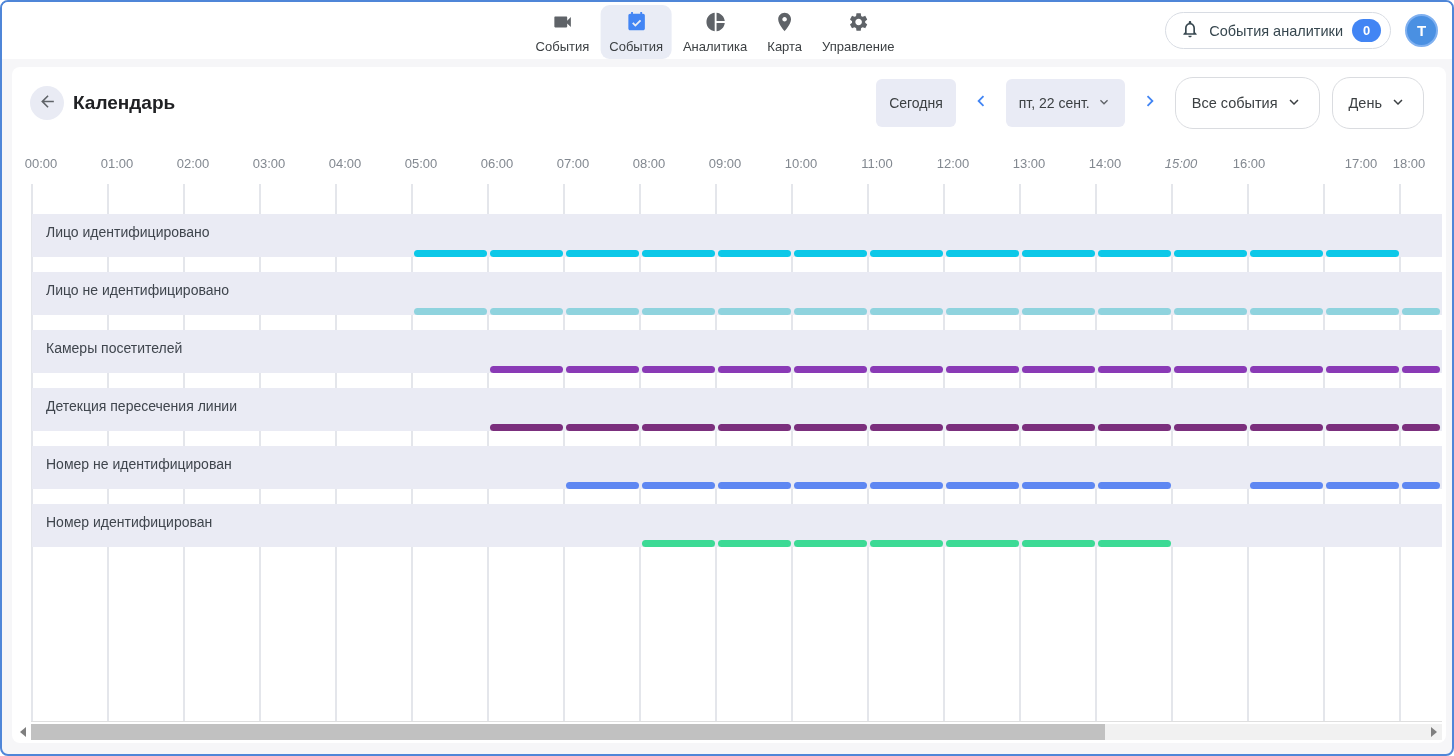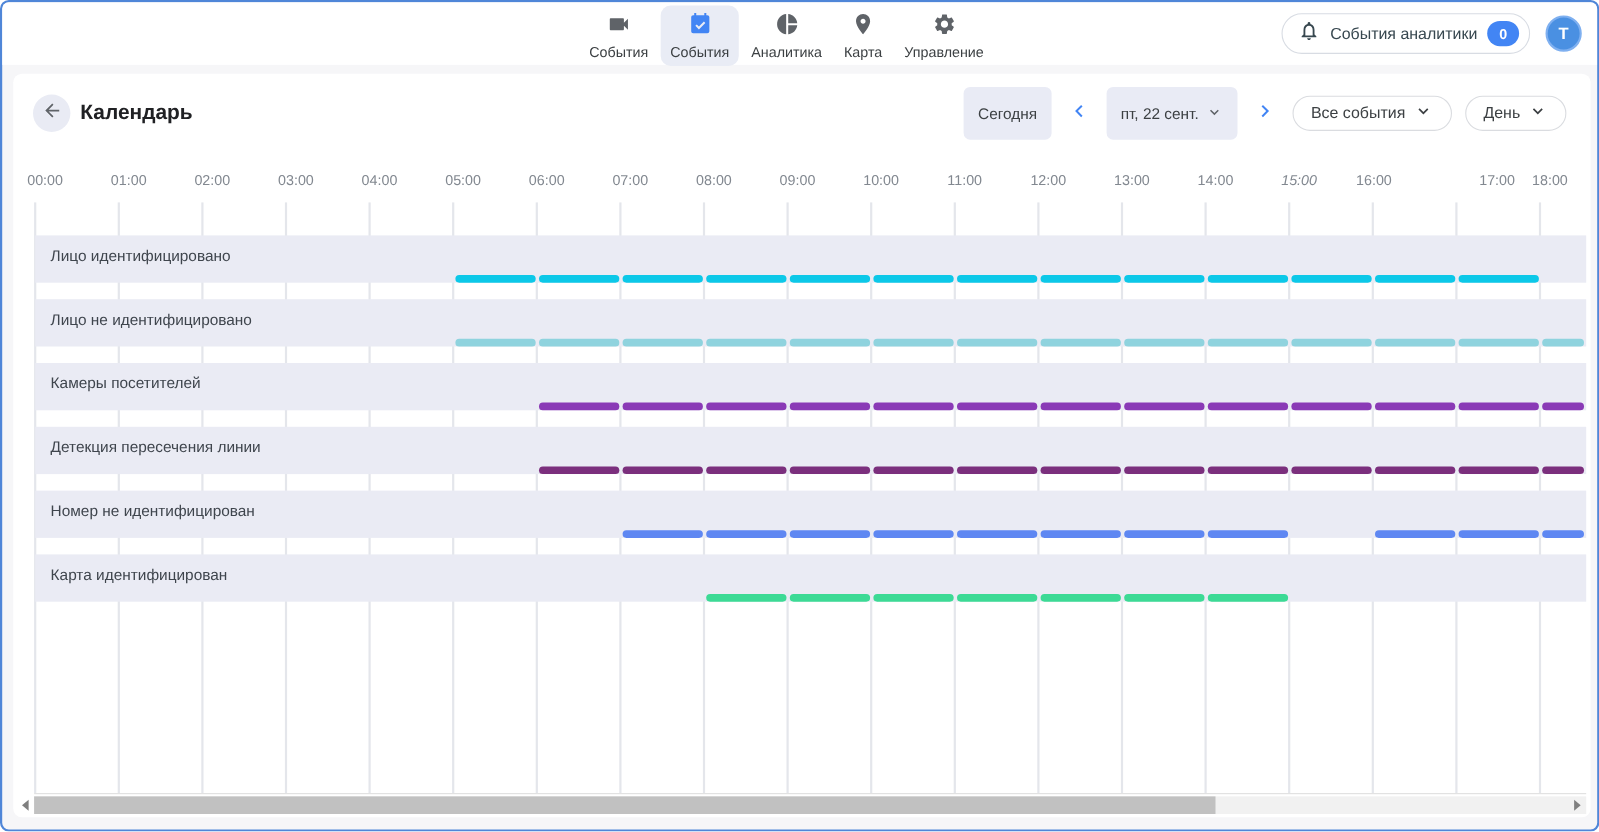--- a/index.html
+++ b/index.html
@@ -27,21 +27,21 @@
     border-radius:8px; z-index:1; }
   
   .cal-header { position:absolute; left:0; top:78px; width:100%; height:46px; z-index:10; }
   .back-circle { position:absolute; left:28px; top:6px; width:34px; height:34px; border-radius:50%;
     background:#e9ebf4; display:flex; align-items:center; justify-content:center; cursor:pointer; }
   .page-title { position:absolute; left:71px; top:12px; font-size:19px; font-weight:600; color:#202124; }
   .ctrls { position:absolute; right:28px; top:0; height:46px; display:flex; align-items:center; gap:12px; }
   .btn-flat { height:48px; display:flex; align-items:center; gap:6px; padding:0 13px;
     background:#e9ebf5; border-radius:6px; font-size:14px; color:#3c4043; cursor:pointer; white-space:nowrap; }
   .chev-btn { width:26px; height:26px; display:flex; align-items:center; justify-content:center; cursor:pointer; }
-  .btn-pill { height:32px; display:flex; align-items:center; gap:7px; padding:0 16px;
+  .btn-pill { height:52px; display:flex; align-items:center; gap:7px; padding:0 16px;
     background:#fff; border:1.5px solid #dadce0; border-radius:18px; font-size:14.5px; color:#3c4043; cursor:pointer; white-space:nowrap; }
   
   .timeline { position:absolute; left:0; top:0; width:1454px; height:756px; z-index:5; }
   .hour-label { position:absolute; top:154px; transform:translateX(-50%); font-size:13px; color:#828890; }
   .gridline { position:absolute; top:182px; width:2px; height:537px; background:#e4e6eb; }
   .grid-bottom { position:absolute; left:29px; top:719px; width:1411px; height:1px; background:#dfdfdf; }
   .band { position:absolute; left:30px; width:1410px; height:43px; background:#eaebf4; }
   .band .row-lbl { position:absolute; left:14px; top:10px; font-size:14px; color:#3f454d; white-space:nowrap; }
   .bar-seg { position:absolute; height:7px; border-radius:3.5px; }
   
@@ -171,21 +171,21 @@
       <div class="bar-seg" style="left: 715.5px; width: 73px; top: 480px; background: rgb(94, 135, 242);"></div>
       <div class="bar-seg" style="left: 791.5px; width: 73px; top: 480px; background: rgb(94, 135, 242);"></div>
       <div class="bar-seg" style="left: 867.5px; width: 73px; top: 480px; background: rgb(94, 135, 242);"></div>
       <div class="bar-seg" style="left: 943.5px; width: 73px; top: 480px; background: rgb(94, 135, 242);"></div>
       <div class="bar-seg" style="left: 1019.5px; width: 73px; top: 480px; background: rgb(94, 135, 242);"></div>
       <div class="bar-seg" style="left: 1095.5px; width: 73px; top: 480px; background: rgb(94, 135, 242);"></div>
       <div class="bar-seg" style="left: 1247.5px; width: 73px; top: 480px; background: rgb(94, 135, 242);"></div>
       <div class="bar-seg" style="left: 1323.5px; width: 73px; top: 480px; background: rgb(94, 135, 242);"></div>
       <div class="bar-seg" style="left: 1399.5px; width: 38.8px; top: 480px; background: rgb(94, 135, 242);"></div>
       <div class="band" style="top: 502px;">
-        <div class="row-lbl">Карта идентифицирован</div>
+        <div class="row-lbl">Номер идентифицирован</div>
       </div>
       <div class="bar-seg" style="left: 639.5px; width: 73px; top: 538px; background: rgb(60, 218, 149);"></div>
       <div class="bar-seg" style="left: 715.5px; width: 73px; top: 538px; background: rgb(60, 218, 149);"></div>
       <div class="bar-seg" style="left: 791.5px; width: 73px; top: 538px; background: rgb(60, 218, 149);"></div>
       <div class="bar-seg" style="left: 867.5px; width: 73px; top: 538px; background: rgb(60, 218, 149);"></div>
       <div class="bar-seg" style="left: 943.5px; width: 73px; top: 538px; background: rgb(60, 218, 149);"></div>
       <div class="bar-seg" style="left: 1019.5px; width: 73px; top: 538px; background: rgb(60, 218, 149);"></div>
       <div class="bar-seg" style="left: 1095.5px; width: 73px; top: 538px; background: rgb(60, 218, 149);"></div>
       <div class="hscroll-track"></div>
       <div class="hscroll-thumb"></div>

